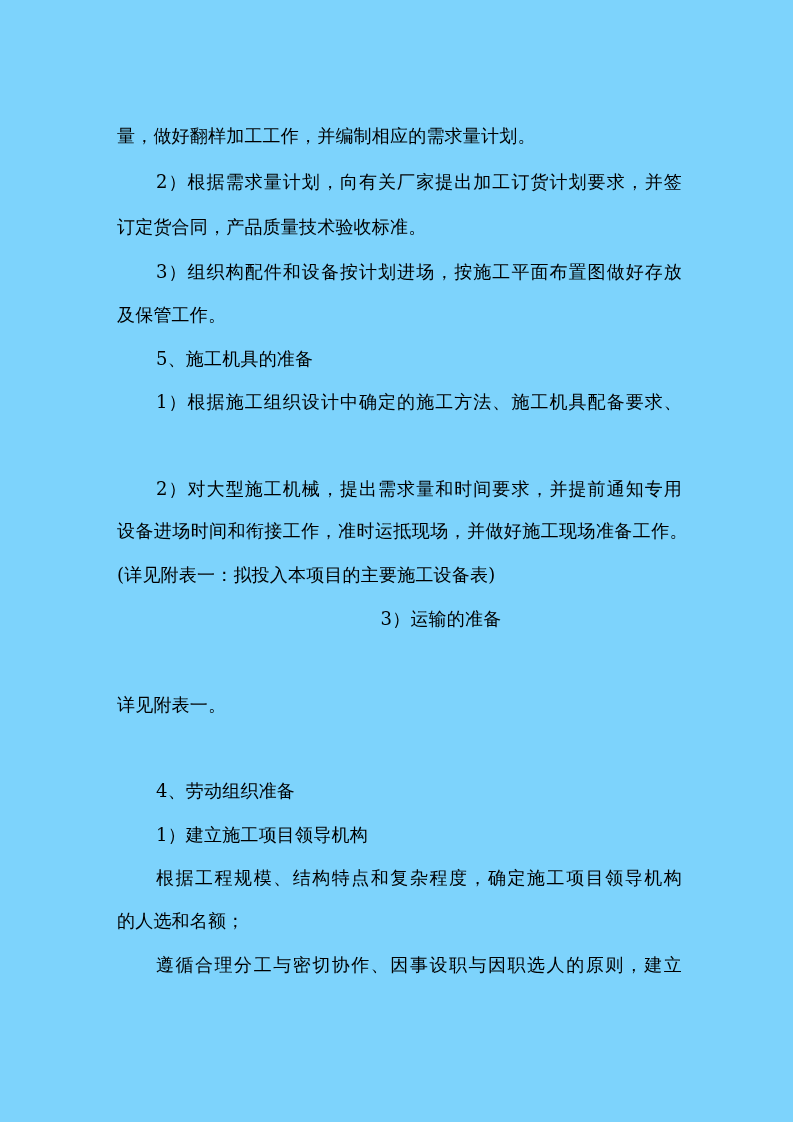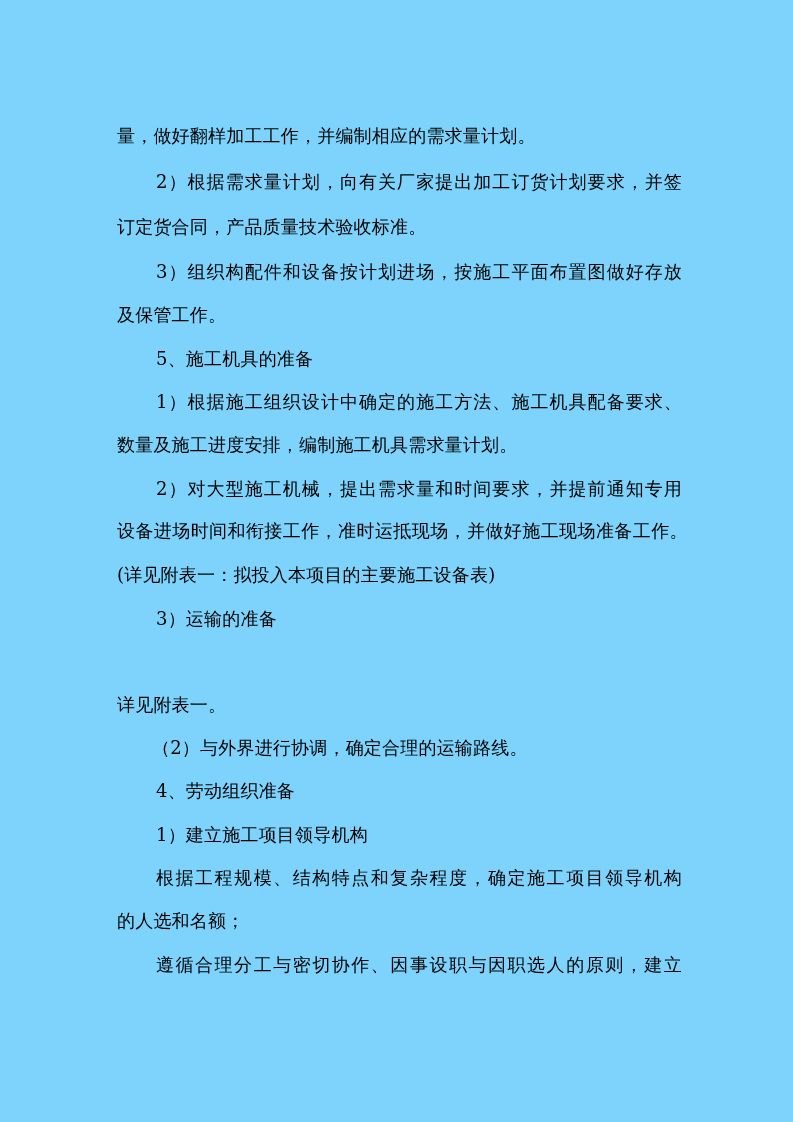--- a/index.html
+++ b/index.html
@@ -44,25 +44,23 @@
 <body>
 
 <div class="page">
   <div class="line" style="top:124px;">量，做好翻样加工工作，并编制相应的需求量计划。</div>
   <div class="line indent justify" style="top:170px; width:526px;">2）根据需求量计划，向有关厂家提出加工订货计划要求，并签</div>
   <div class="line" style="top:215px;">订定货合同，产品质量技术验收标准。</div>
   <div class="line indent justify" style="top:260px; width:526px;">3）组织构配件和设备按计划进场，按施工平面布置图做好存放</div>
   <div class="line" style="top:303px;">及保管工作。</div>
   <div class="line indent" style="top:347px;">5、施工机具的准备</div>
   <div class="line indent justify" style="top:390px; width:526px;">1）根据施工组织设计中确定的施工方法、施工机具配备要求、</div>
-  <div class="line" style="top:433px;">数量及施工进度安排，编制施工机具需求量计划。</div>
   <div class="line indent justify" style="top:477px; width:526px;">2）对大型施工机械，提出需求量和时间要求，并提前通知专用</div>
   <div class="line" style="top:563px;">(详见附表一：拟投入本项目的主要施工设备表)</div>
   <div class="line justify" style="top:519px; width:570px; letter-spacing:-0.6px;">设备进场时间和衔接工作，准时运抵现场，并做好施工现场准备工作。</div>
-  <div class="line indent" style="top:607px;">3）运输的准备</div>
+  <div class="line indent" style="top:607px;text-align:center;">3）运输的准备</div>
   <div class="line" style="top:693px;">详见附表一。</div>
-  <div class="line indent-paren" style="top:736px;">（2）与外界进行协调，确定合理的运输路线。</div>
   <div class="line indent" style="top:779px;">4、劳动组织准备</div>
   <div class="line indent" style="top:823px;">1）建立施工项目领导机构</div>
   <div class="line indent justify" style="top:866px; width:526px;">根据工程规模、结构特点和复杂程度，确定施工项目领导机构</div>
   <div class="line indent justify" style="top:953px; width:526px;">遵循合理分工与密切协作、因事设职与因职选人的原则，建立</div>
   <div class="line" style="top:909px;">的人选和名额；</div>
 </div>
 
 </body></html>

